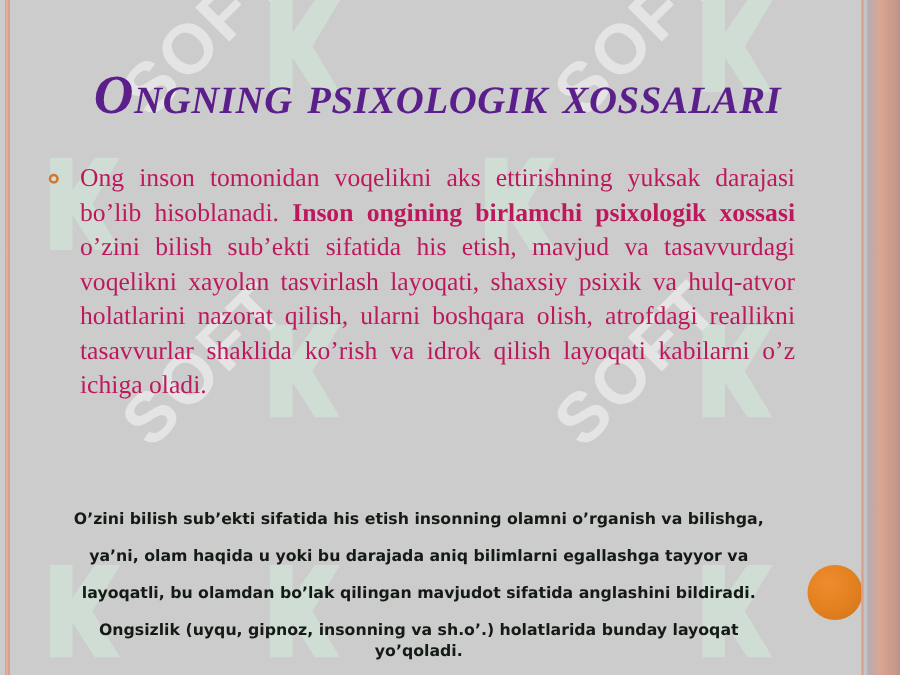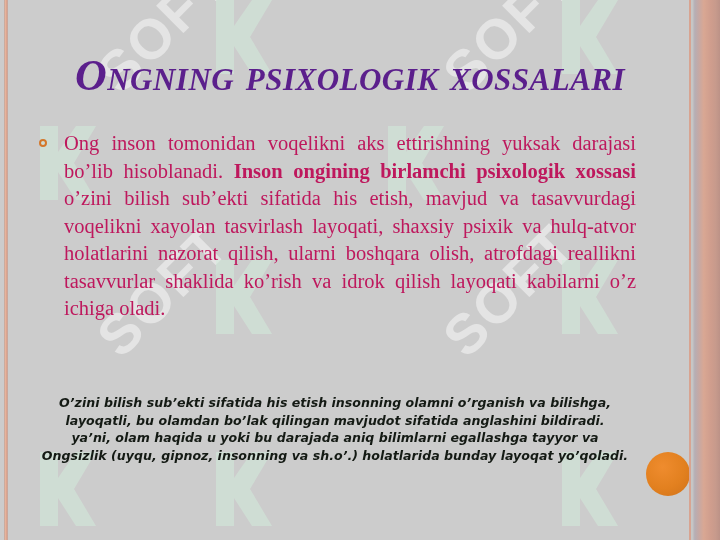--- a/index.html
+++ b/index.html
@@ -133,24 +133,23 @@
   .body-text b { font-weight: bold; }
 
   .note-block {
     position: absolute;
     left: 30px;
     top: 394px;
     width: 610px;
     text-align: center;
   }
   .note-text {
-    margin: 0;
+    margin: 12px;
     color: #141a14;
     font-family: "DejaVu Sans", sans-serif;
-    font-style: italic;
     font-weight: bold;
     font-size: 12.6px;
     line-height: 17.6px;
   }
 
   .orange-dot {
     position: absolute;
     left: 646px;
     top: 452px;
     width: 44px;
@@ -226,22 +225,22 @@
       <div class="bullet-row">
         <span class="bullet-dot"></span>
         <p class="body-text">
           <span>Ong inson tomonidan voqelikni aks ettirishning yuksak darajasi bo’lib hisoblanadi. </span><b>Inson ongining birlamchi psixologik xossasi</b><span> o’zini bilish sub’ekti sifatida his etish, mavjud va tasavvurdagi voqelikni xayolan tasvirlash layoqati, shaxsiy psixik va hulq-atvor holatlarini nazorat qilish, ularni boshqara olish, atrofdagi reallikni tasavvurlar shaklida ko’rish va idrok qilish layoqati kabilarni o’z ichiga oladi.</span>
         </p>
       </div>
     </div>
 
     <div class="note-block">
       <p class="note-text">O’zini bilish sub’ekti sifatida his etish insonning olamni o’rganish va bilishga,</p>
+      <p class="note-text">ya’ni, olam haqida u yoki bu darajada  aniq bilimlarni egallashga tayyor va</p>
       <p class="note-text">layoqatli, bu olamdan bo’lak qilingan mavjudot sifatida anglashini bildiradi.</p>
-      <p class="note-text">ya’ni, olam haqida u yoki bu darajada  aniq bilimlarni egallashga tayyor va</p>
       <p class="note-text">Ongsizlik (uyqu, gipnoz, insonning va sh.o’.) holatlarida bunday layoqat yo’qoladi.</p>
     </div>
 
     <div class="orange-dot"></div>
   </div>
 
   <div class="edge-left"></div>
   <div class="edge-right-hair"></div>
   <div class="edge-right-band"></div>
 </div>

